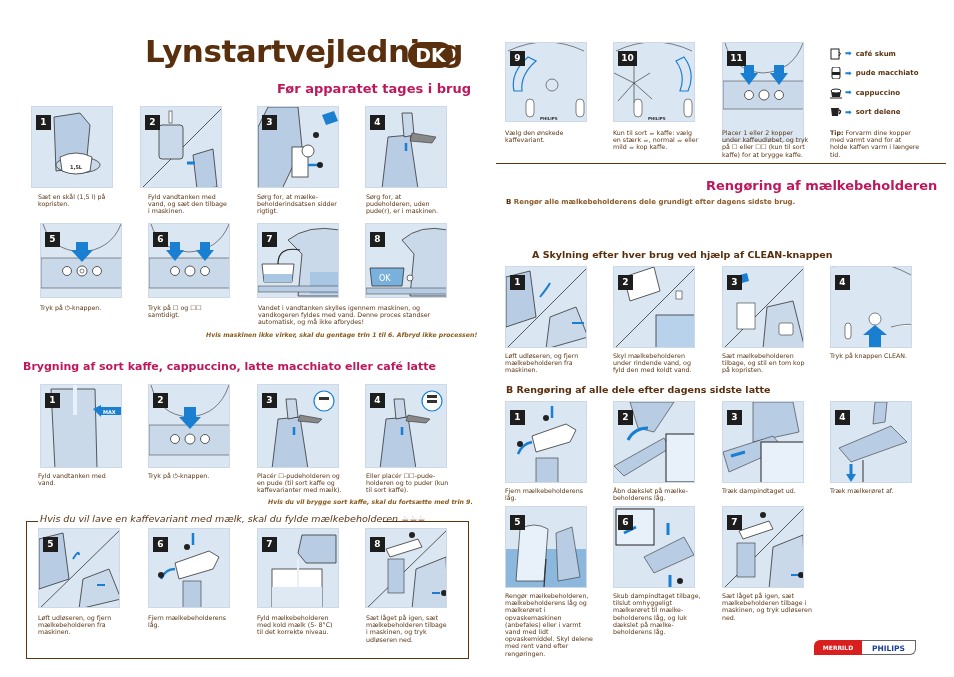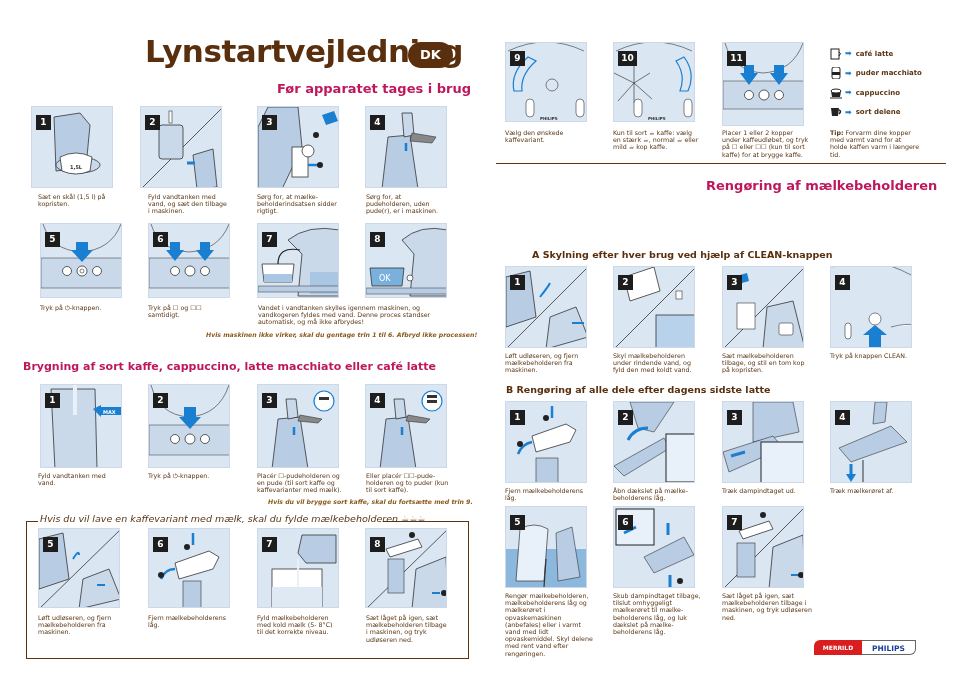--- a/index.html
+++ b/index.html
@@ -1,19 +1,19 @@
 <!DOCTYPE html>
 <html><head>
 <meta charset="utf-8">
 <style>
   * { box-sizing: border-box; margin: 0; padding: 0; }
   body { width: 954px; height: 677px; background: #ffffff; font-family: "DejaVu Sans", sans-serif; color: #5a3514; position: relative; overflow: hidden; }
   .abs { position: absolute; }
   .title { left: 145px; top: 33px; font-family: "DejaVu Sans", sans-serif; font-weight: bold; font-size: 31px; color: #5a2f0d; letter-spacing: -0.5px; }
-  .dk { left: 408px; top: 42px; width: 45px; height: 26px; border-radius: 13px; background: #5a2f0d; color: #fff; font-weight: bold; font-size: 13px; text-align: center; line-height: 26px; }
+  .dk { left: 408px; top: 42px; width: 45px; height: 26px; border-radius: 13px; background: #5a2f0d; color: #fff; font-weight: bold; font-size: 19px; text-align: center; line-height: 26px; }
   .h2 { font-weight: bold; color: #be185d; }
   .h2-first { left: 277px; top: 81px; font-size: 13px; }
   .h2-brew { left: 23px; top: 360px; font-size: 11px; text-align: right; }
   .h2-clean { left: 706px; top: 178px; font-size: 13px; }
   .subh { font-weight: bold; color: #5a2f0d; font-size: 9.5px; }
   .panel { background: #dbe6f3; border: 1px solid #cdd9e8; overflow: hidden; }
   .stepnum { position: absolute; left: 4px; top: 8px; width: 15px; height: 15px; background: #1d1d1d; color: #fff; font-size: 9px; font-weight: bold; text-align: center; line-height: 15px; }
   .cap { font-size: 6.3px; line-height: 7.2px; color: #5a3514; }
   .note { font-size: 6.2px; font-style: italic; font-weight: bold; color: #8a5a1e; }
   .intro { left: 506px; top: 198px; width: 440px; font-size: 7px; line-height: 8.2px; font-weight: bold; color: #8a5a28; }
@@ -279,50 +279,50 @@
       <line x1="20" y1="40" x2="20" y2="20"></line>
         <line x1="20" y1="40" x2="20" y2="60"></line>
     </g>
     <rect x="20" y="56" width="8" height="18" rx="4" fill="#fff" stroke="#333" stroke-width="0.6"></rect>
     <rect x="70" y="56" width="8" height="18" rx="4" fill="#fff" stroke="#333" stroke-width="0.6"></rect>
     <text x="34" y="77" font-size="4" font-weight="bold" fill="#333" font-family="DejaVu Sans, sans-serif">PHILIPS</text>
   </svg>
 </div>
 <div class="abs cap" style="left:613px;top:129px;width:88px;">Kun til sort ☕ kaffe: vælg en stærk ☕, normal ☕ eller mild ☕ kop kaffe.</div>
 
-<div class="abs panel" style="left:722px;top:42px;width:82px;height:84px;">
+<div class="abs panel" style="left:722px;top:42px;width:82px;height:100px;">
   <div class="stepnum" style="width:19px;">11</div>
   <svg width="82" height="80">
     <path d="M2 0 Q10 28 40 30 Q70 28 80 0" fill="none" stroke="#333" stroke-width="0.6"></path>
     <rect x="0" y="38" width="82" height="28" fill="#c9d9ea" stroke="#333" stroke-width="0.5"></rect>
     <circle cx="26" cy="52" r="4.5" fill="#fff" stroke="#333" stroke-width="0.8"></circle>
     <circle cx="41" cy="52" r="5" fill="#fff" stroke="#333" stroke-width="0.8"></circle>
     <circle cx="56" cy="52" r="4.5" fill="#fff" stroke="#333" stroke-width="0.8"></circle>
     <polygon points="21,22 31,22 31,30 35,30 26,42 17,30 21,30" fill="#1a7fd0"></polygon>
     <polygon points="51,22 61,22 61,30 65,30 56,42 47,30 51,30" fill="#1a7fd0"></polygon>
   </svg>
 </div>
 <div class="abs cap" style="left:722px;top:129px;width:88px;">Placer 1 eller 2 kopper under kaffeudløbet, og tryk på ☐ eller ☐☐ (kun til sort kaffe) for at brygge kaffe.</div>
 
 <div class="abs" style="left:830px;top:44px;width:120px;">
   <div class="legend-row">
     <svg class="cup" width="12" height="12">
         <rect x="1" y="1" width="8" height="10" fill="#fff" stroke="#222" stroke-width="1"></rect>
         <path d="M9 4 Q12 5 9 8" fill="none" stroke="#222"></path>
       </svg>
     <span class="arrow">➡</span>
-    <span>café latte</span>
+    <span>café skum</span>
   </div>
   <div class="legend-row">
     <svg class="cup" width="12" height="12">
         <rect x="2" y="0" width="8" height="12" rx="2" fill="#fff" stroke="#222" stroke-width="1"></rect>
         <rect x="2" y="5" width="8" height="3" fill="#222"></rect>
       </svg>
     <span class="arrow">➡</span>
-    <span>puder macchiato</span>
+    <span>pude macchiato</span>
   </div>
   <div class="legend-row">
     <svg class="cup" width="12" height="12">
         <path d="M1 4 L11 4 L10 10 L2 10 Z" fill="#222"></path>
         <ellipse cx="6" cy="4" rx="5" ry="2" fill="#fff" stroke="#222"></ellipse>
         <line x1="0" y1="11" x2="12" y2="11" stroke="#222"></line>
       </svg>
     <span class="arrow">➡</span>
     <span>cappuccino</span>
   </div>
@@ -337,20 +337,21 @@
 </div>
 <div class="abs cap" style="left:830px;top:129px;width:90px;">
   <b>Tip:</b>
   <span>Forvarm dine kopper med varmt vand for at holde kaffen varm i længere tid.</span>
 </div>
 
 <div class="abs divider"></div>
 
 <div class="abs h2 h2-clean">Rengøring af mælkebeholderen</div>
 <div class="abs intro">
+  <div><span style="color:#5a2f0d;">B</span> <span>Rengør alle mælkebeholderens dele grundigt efter dagens sidste brug.</span></div>
 </div>
 
 <div class="abs subh" style="left:506px;top:249px;margin-left:26px;">A Skylning efter hver brug ved hjælp af CLEAN-knappen</div>
 
 <div class="abs panel" style="left:505px;top:266px;width:82px;height:82px;">
   <div class="stepnum">1</div>
   <svg width="82" height="82">
     <line x1="0" y1="82" x2="82" y2="0" stroke="#333" stroke-width="0.8"></line>
     <path d="M0 10 L24 4 L30 50 L0 60 Z" fill="#b8cde4" stroke="#333" stroke-width="0.8"></path>
     <path d="M34 30 Q42 20 44 16" stroke="#1a7fd0" stroke-width="2" fill="none"></path>

